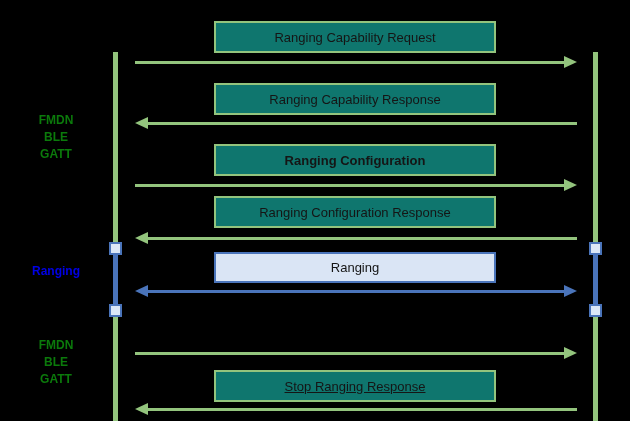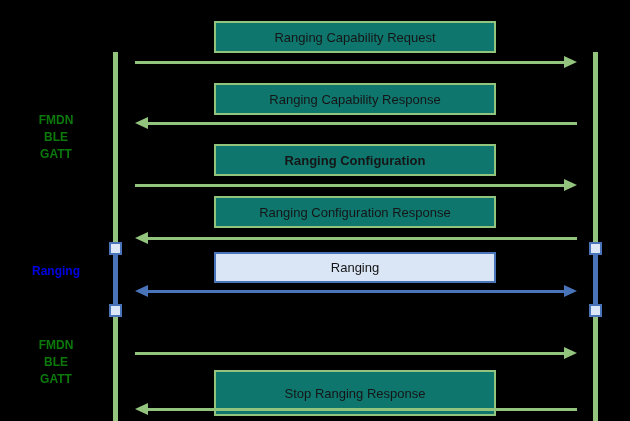--- a/index.html
+++ b/index.html
@@ -46,21 +46,21 @@
     text-align: center;
   }
   .msg-box.blue { background: #dae5f5; border-color: #4a74ba; }
 
   .y-box1 { top: 21px; }
   .y-box2 { top: 83px; }
   .y-box3 { top: 144px; font-weight: bold; }
   .y-box4 { top: 196px; }
   .y-box5 { top: 252px; height: 31px; }
   .y-box6 { top: 311px; height: 31px; }
-  .y-box7 { top: 370px; height: 46px; }
+  .y-box7 { top: 370px; height: 32px; text-decoration: underline; }
 
   
   .arrow { position: absolute; left: 135px; width: 442px; height: 12px; }
   .arrow .shaft {
     position: absolute; top: 4.5px; height: 3px; left: 0; right: 0;
     background: #93c47d;
   }
   .arrow .head {
     position: absolute; width: 0; height: 0; top: 0;
     border-top: 6px solid transparent;

